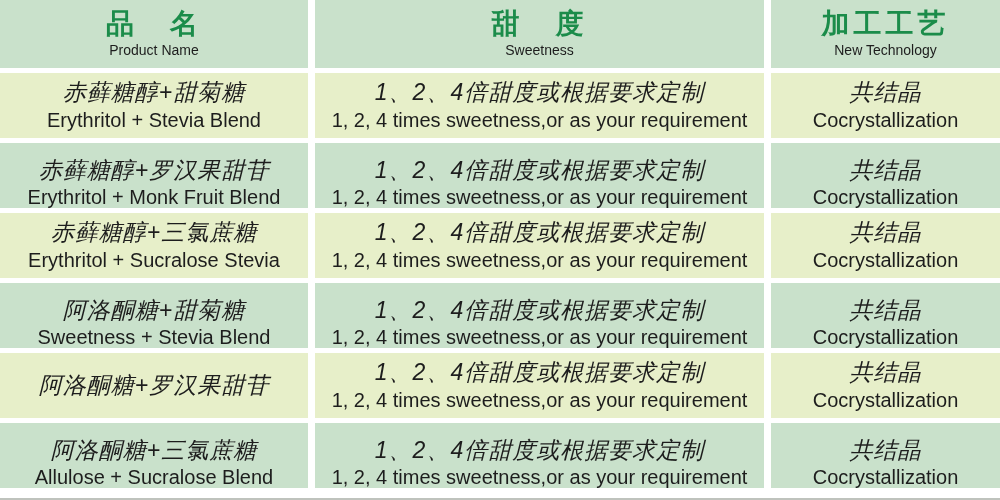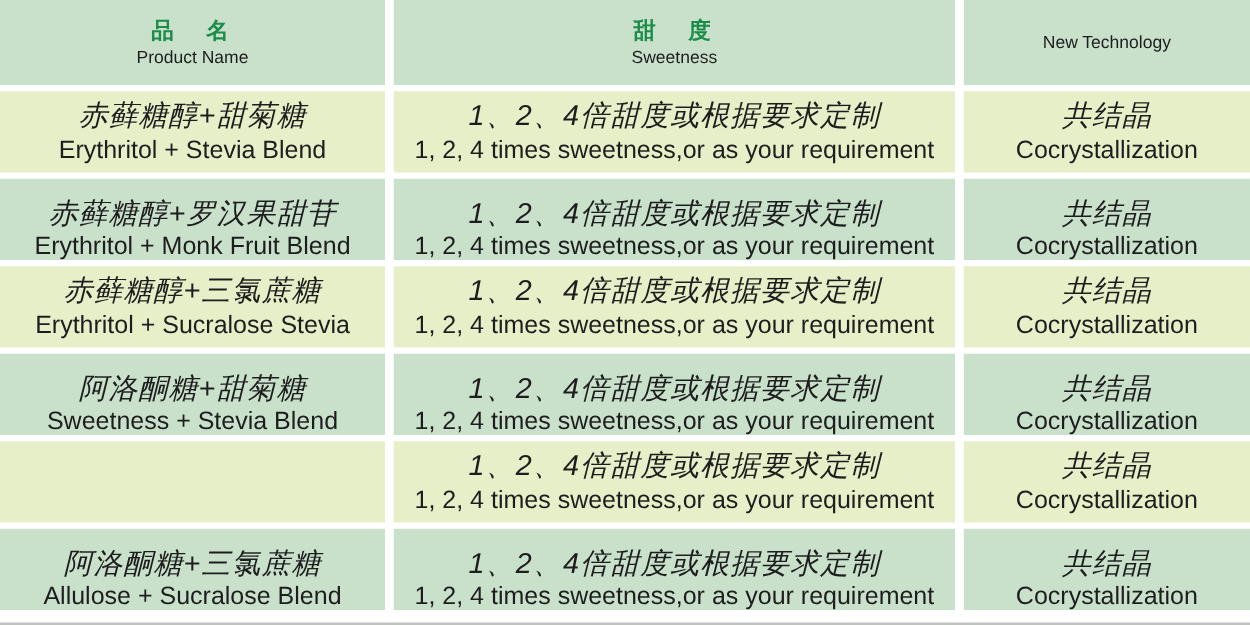--- a/index.html
+++ b/index.html
@@ -33,21 +33,21 @@
     justify-content: center;
     align-items: center;
     gap: 3px;
     text-align: center;
     overflow: hidden;
   }
   .cell.green  { background: var(--row-green); justify-content: flex-end; }
   .cell.yellow { background: var(--row-yellow); }
   .cell.header { background: var(--header-bg); }
   .zh-head {
-    font-size: 18px;
+    font-size: 28px;
     font-weight: bold;
     color: var(--green-text);
     letter-spacing: 4px;
     line-height: 1.1;
   }
   .zh {
     font-size: 23px;
     color: var(--dark-text);
     letter-spacing: 1px;
     line-height: 1.1;
@@ -78,20 +78,21 @@
 
     <div class="cell header">
       <div class="zh-head">品　名</div>
       <div class="en-head">Product Name</div>
     </div>
     <div class="cell header">
       <div class="zh-head">甜　度</div>
       <div class="en-head">Sweetness</div>
     </div>
     <div class="cell header">
+      <div class="zh-head">加工工艺</div>
       <div class="en-head">New Technology</div>
     </div>
 
     <div class="cell yellow">
       <div class="zh">赤藓糖醇+甜菊糖</div>
       <div class="en">Erythritol + Stevia Blend</div>
     </div>
     <div class="cell yellow">
       <div class="zh">1、2、4倍甜度或根据要求定制</div>
       <div class="en">1, 2, 4 times sweetness,or as your requirement</div>
@@ -134,20 +135,21 @@
     <div class="cell green">
       <div class="zh">1、2、4倍甜度或根据要求定制</div>
       <div class="en">1, 2, 4 times sweetness,or as your requirement</div>
     </div>
     <div class="cell green">
       <div class="zh">共结晶</div>
       <div class="en">Cocrystallization</div>
     </div>
 
     <div class="cell yellow">
+      <div class="zh">阿洛酮糖+罗汉果甜苷</div>
     </div>
     <div class="cell yellow">
       <div class="zh">1、2、4倍甜度或根据要求定制</div>
       <div class="en">1, 2, 4 times sweetness,or as your requirement</div>
     </div>
     <div class="cell yellow">
       <div class="zh">共结晶</div>
       <div class="en">Cocrystallization</div>
     </div>
 

